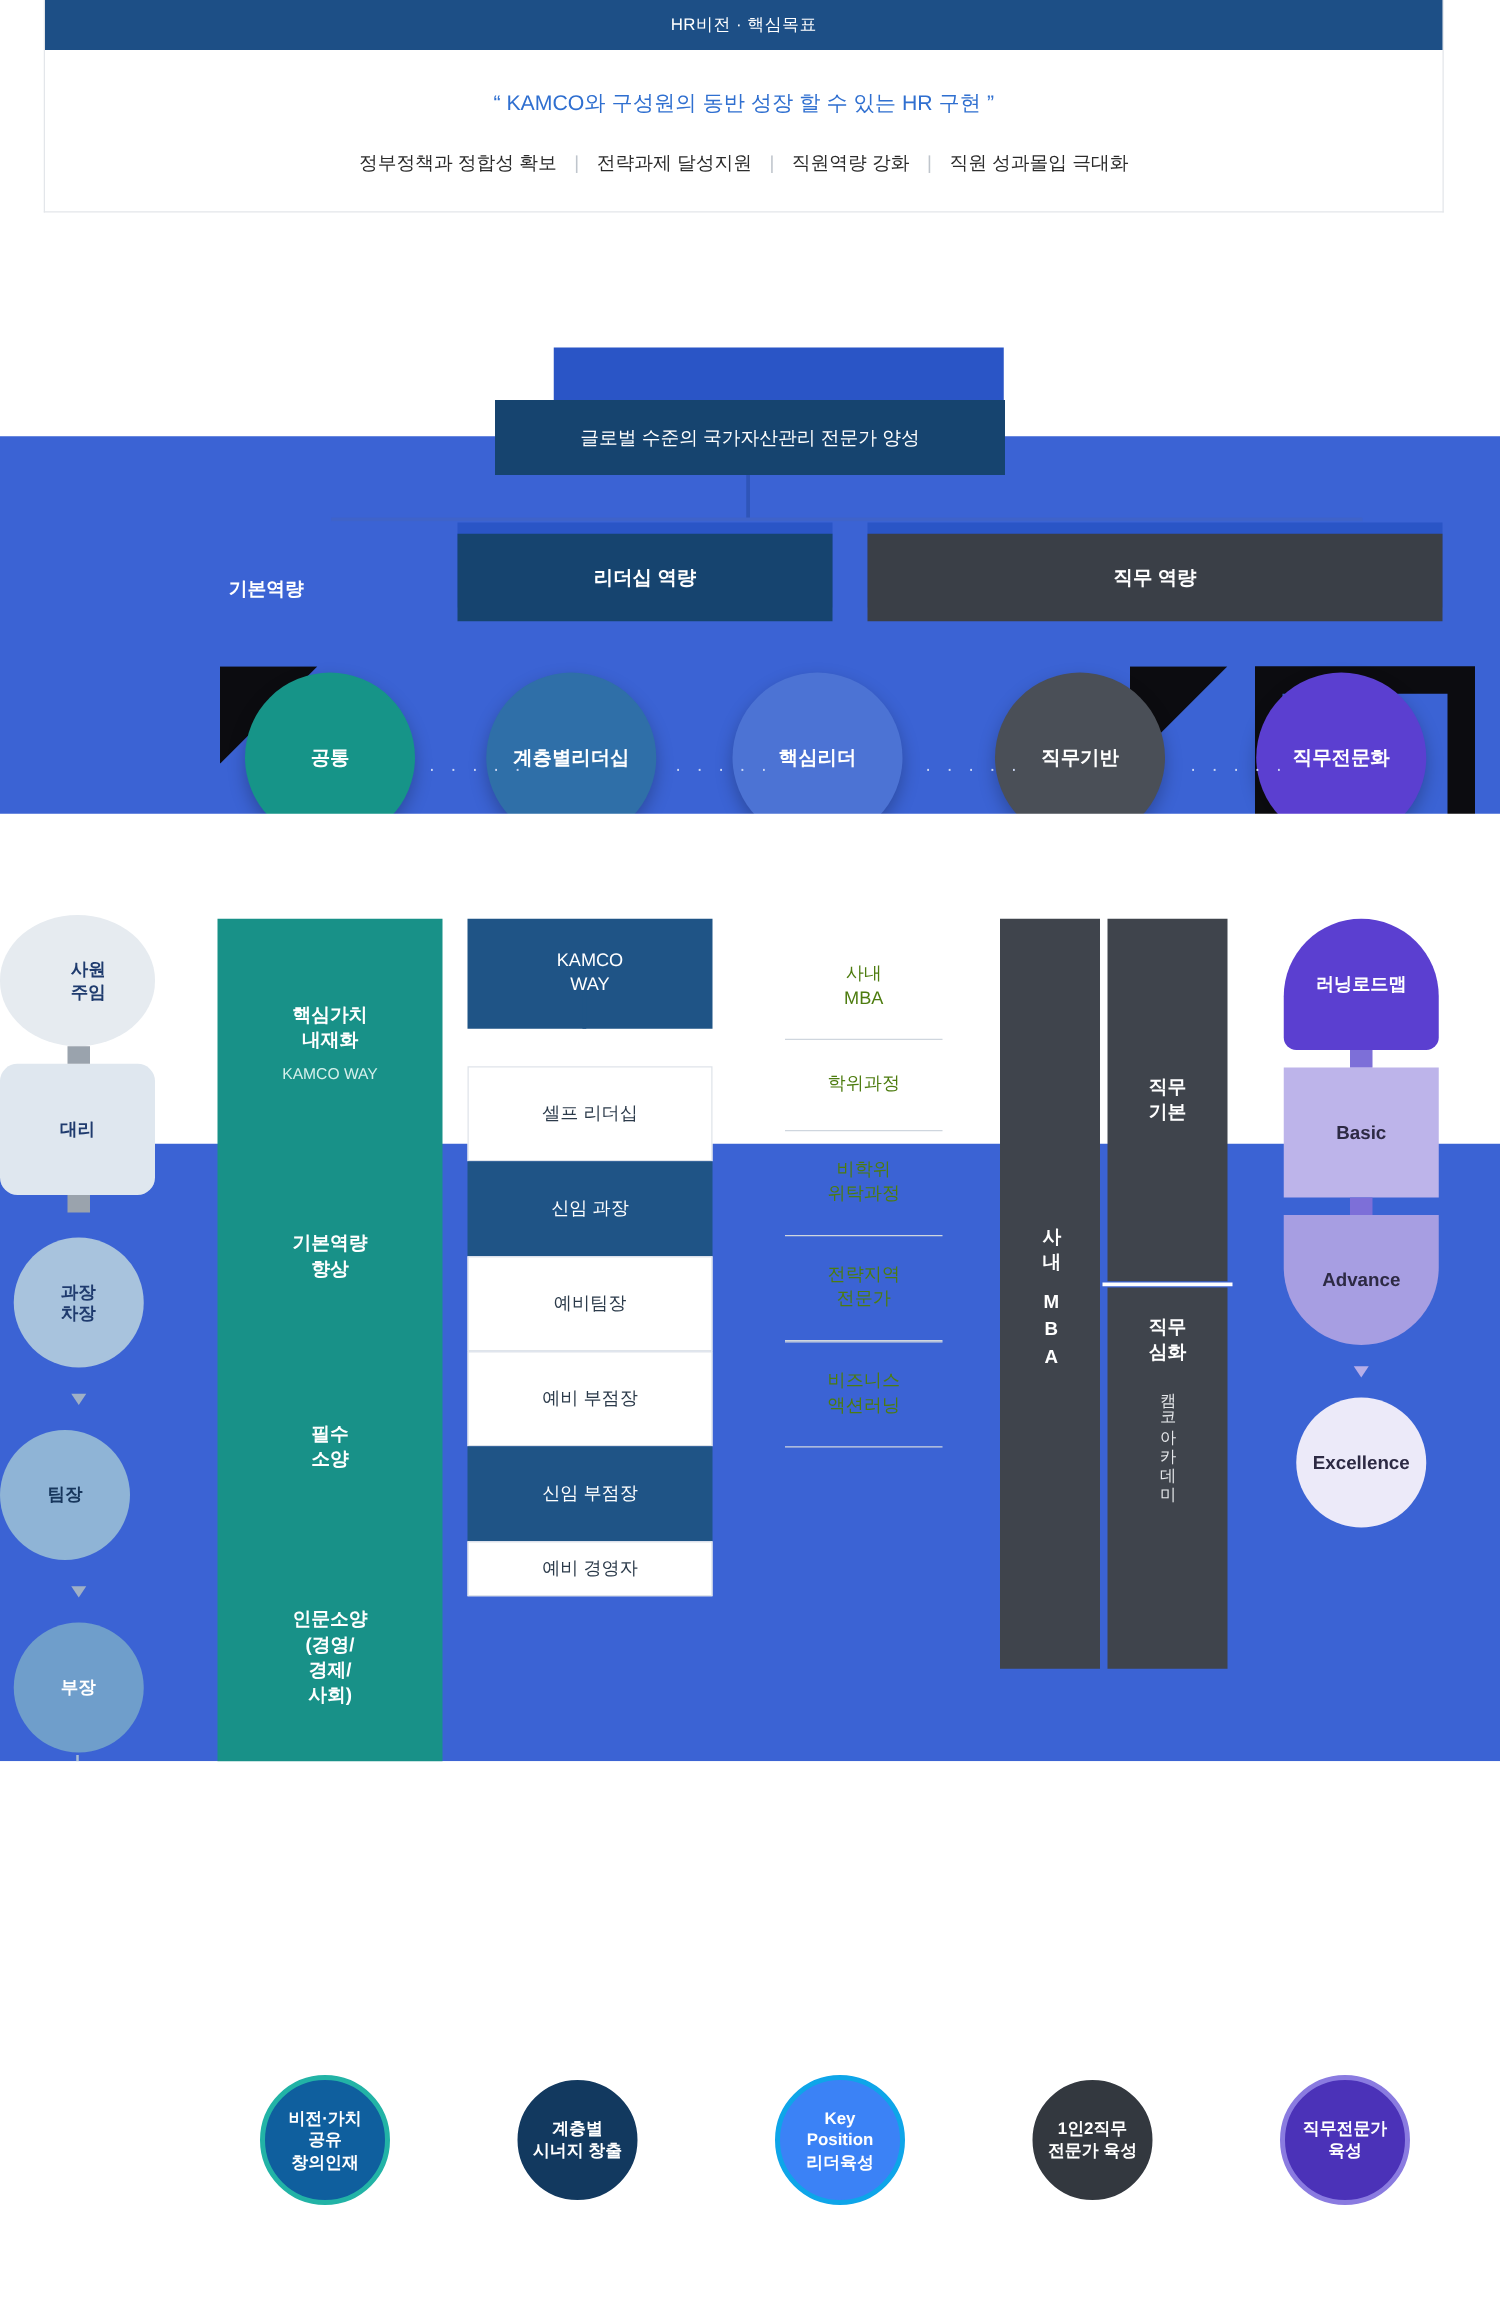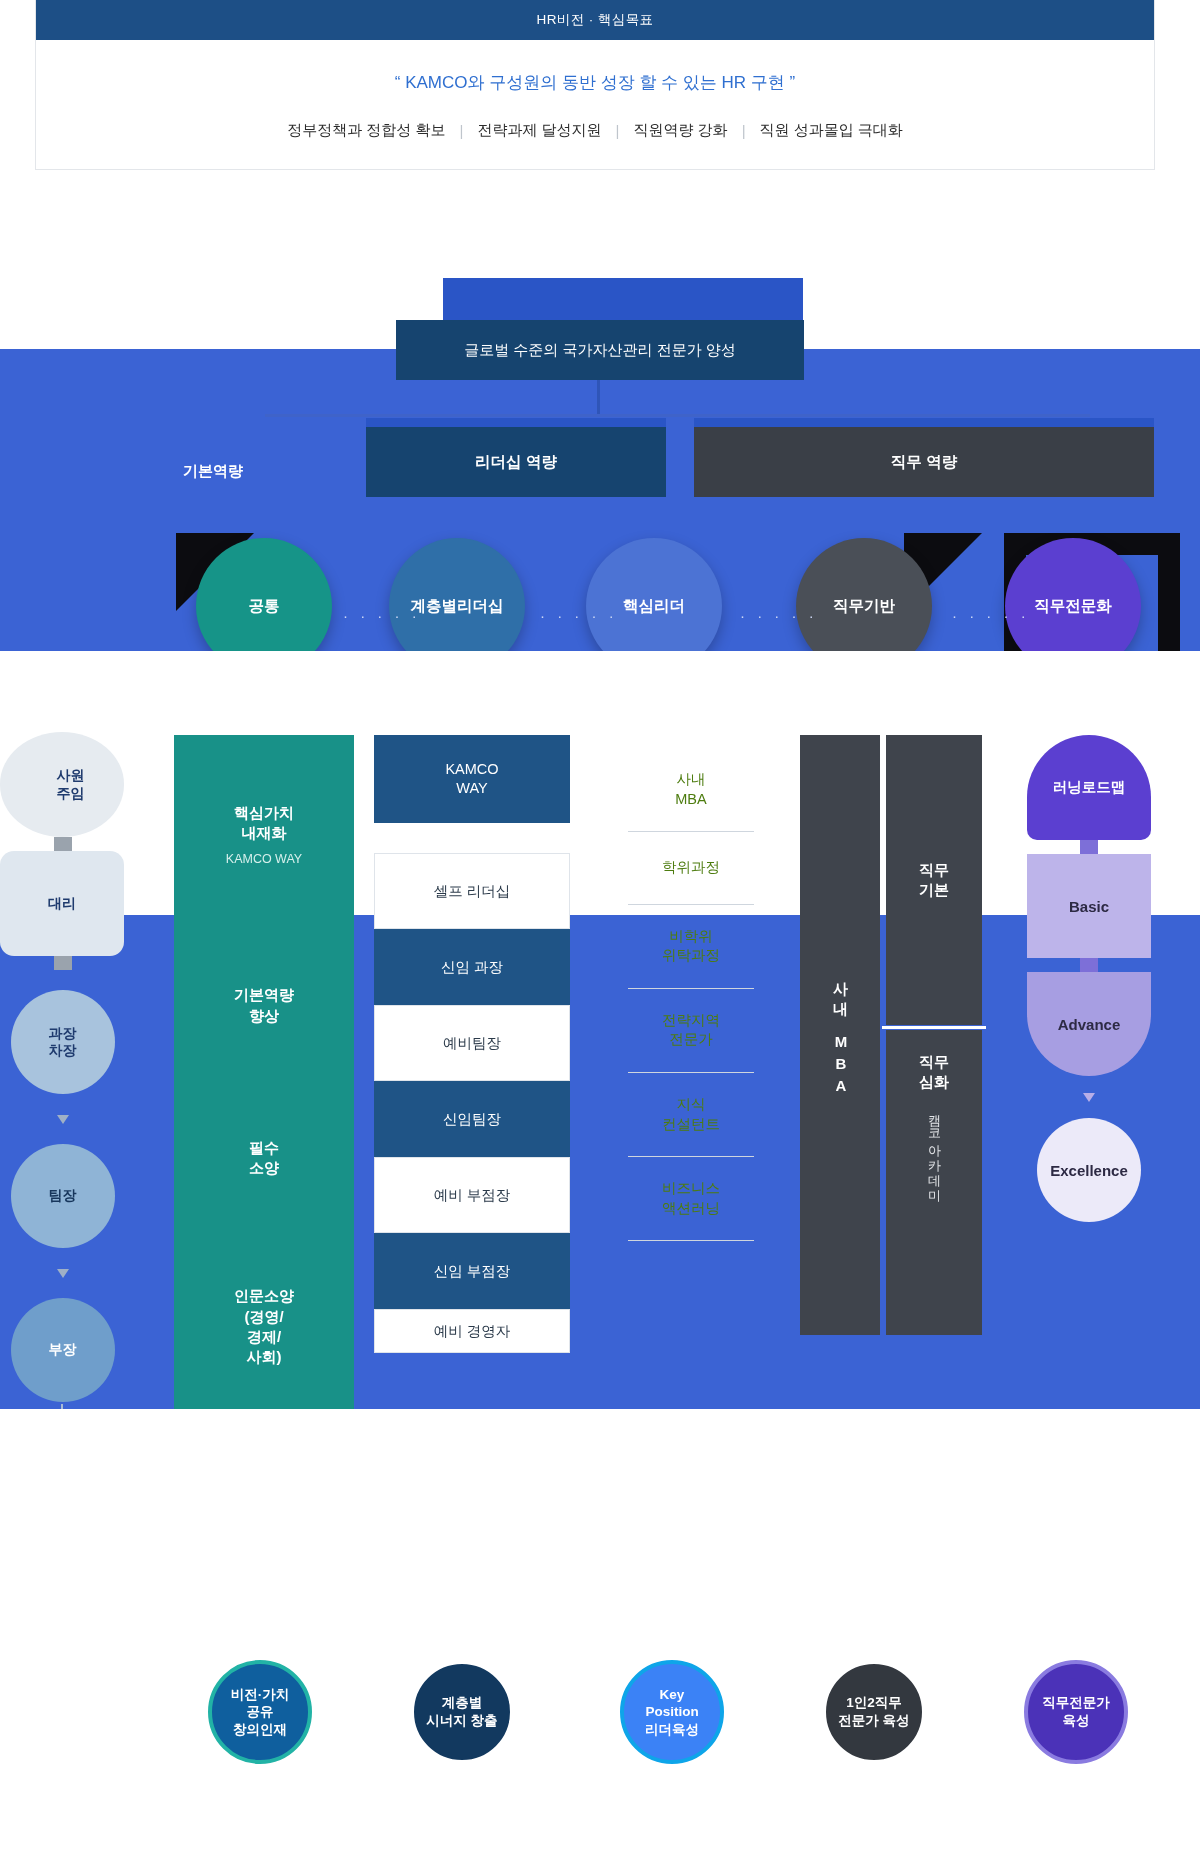--- a/index.html
+++ b/index.html
@@ -275,21 +275,21 @@
   <div style="display:flex;justify-content:center;">
       <div class="gray-connect"></div>
     </div>
   <div style="display:flex;justify-content:center;margin-top:20px;">
     <div class="rank-circle" style="background:#a8c3dd;color:#1f3b6e;white-space:pre-line;">과장
 차장</div>
   </div>
   <div style="display:flex;justify-content:center;align-items:center;height:50px;">
       <div class="arrow-down"></div>
     </div>
-  <div style="display:flex;justify-content:center;">
+  <div style="display:flex;justify-content:flex-start;">
     <div class="rank-circle" style="background:#8fb4d6;color:#17365c;">팀장</div>
   </div>
   <div style="display:flex;justify-content:center;align-items:center;height:50px;">
       <div class="arrow-down"></div>
     </div>
   <div style="display:flex;justify-content:center;">
     <div class="rank-circle" style="background:#6f9ecb;color:#ffffff;">부장</div>
   </div>
 </div>
 <div class="abs thinline" style="left:61px; top:1404px; height:190px;"></div>
@@ -312,42 +312,39 @@
 </div>
 <div class="abs v-connect" style="left:263px; top:1625px; height:38px;"></div>
 
 <div class="abs" id="lead-stack">
   <div class="ls dark" style="height:88px; white-space:pre-line;">KAMCO
 WAY</div>
   <div style="height:30px;"></div>
   <div class="ls white" style="height:76px;">셀프 리더십</div>
   <div class="ls dark" style="height:76px;">신임 과장</div>
   <div class="ls white" style="height:76px;">예비팀장</div>
-  <div class="ls dark" style="height:76px;">신임팀장</div>
   <div class="ls white" style="height:76px;">예비 부점장</div>
   <div class="ls dark" style="height:76px;">신임 부점장</div>
   <div class="ls white" style="height:44px;">예비 경영자</div>
 </div>
 <div class="abs" id="lead-connector"></div>
 <div class="abs v-connect" style="left:467px; top:1625px; height:38px;"></div>
 
 <div class="abs" id="core-list">
   <div class="ci" style="white-space:pre-line; padding:10px 0 22px;">사내
 MBA</div>
   <div class="hr"></div>
   <div class="ci" style="white-space:pre-line; padding:26px 0 26px;">학위과정</div>
   <div class="hr"></div>
   <div class="ci" style="white-space:pre-line; padding:22px 0 22px;">비학위
 위탁과정</div>
   <div class="hr"></div>
   <div class="ci" style="white-space:pre-line; padding:22px 0 22px;">전략지역
 전문가</div>
   <div class="hr"></div>
-  <div class="ci" style="white-space:pre-line; padding:22px 0 22px;">지식
-컨설턴트</div>
   <div class="hr"></div>
   <div class="ci" style="white-space:pre-line; padding:22px 0 22px;">비즈니스
 액션러닝</div>
   <div class="hr"></div>
 </div>
 <div class="abs v-connect" style="left:676px; top:1590px; height:73px;"></div>
 
 <div class="abs" id="jb-left">
   <span>사내 MBA</span>
 </div>

